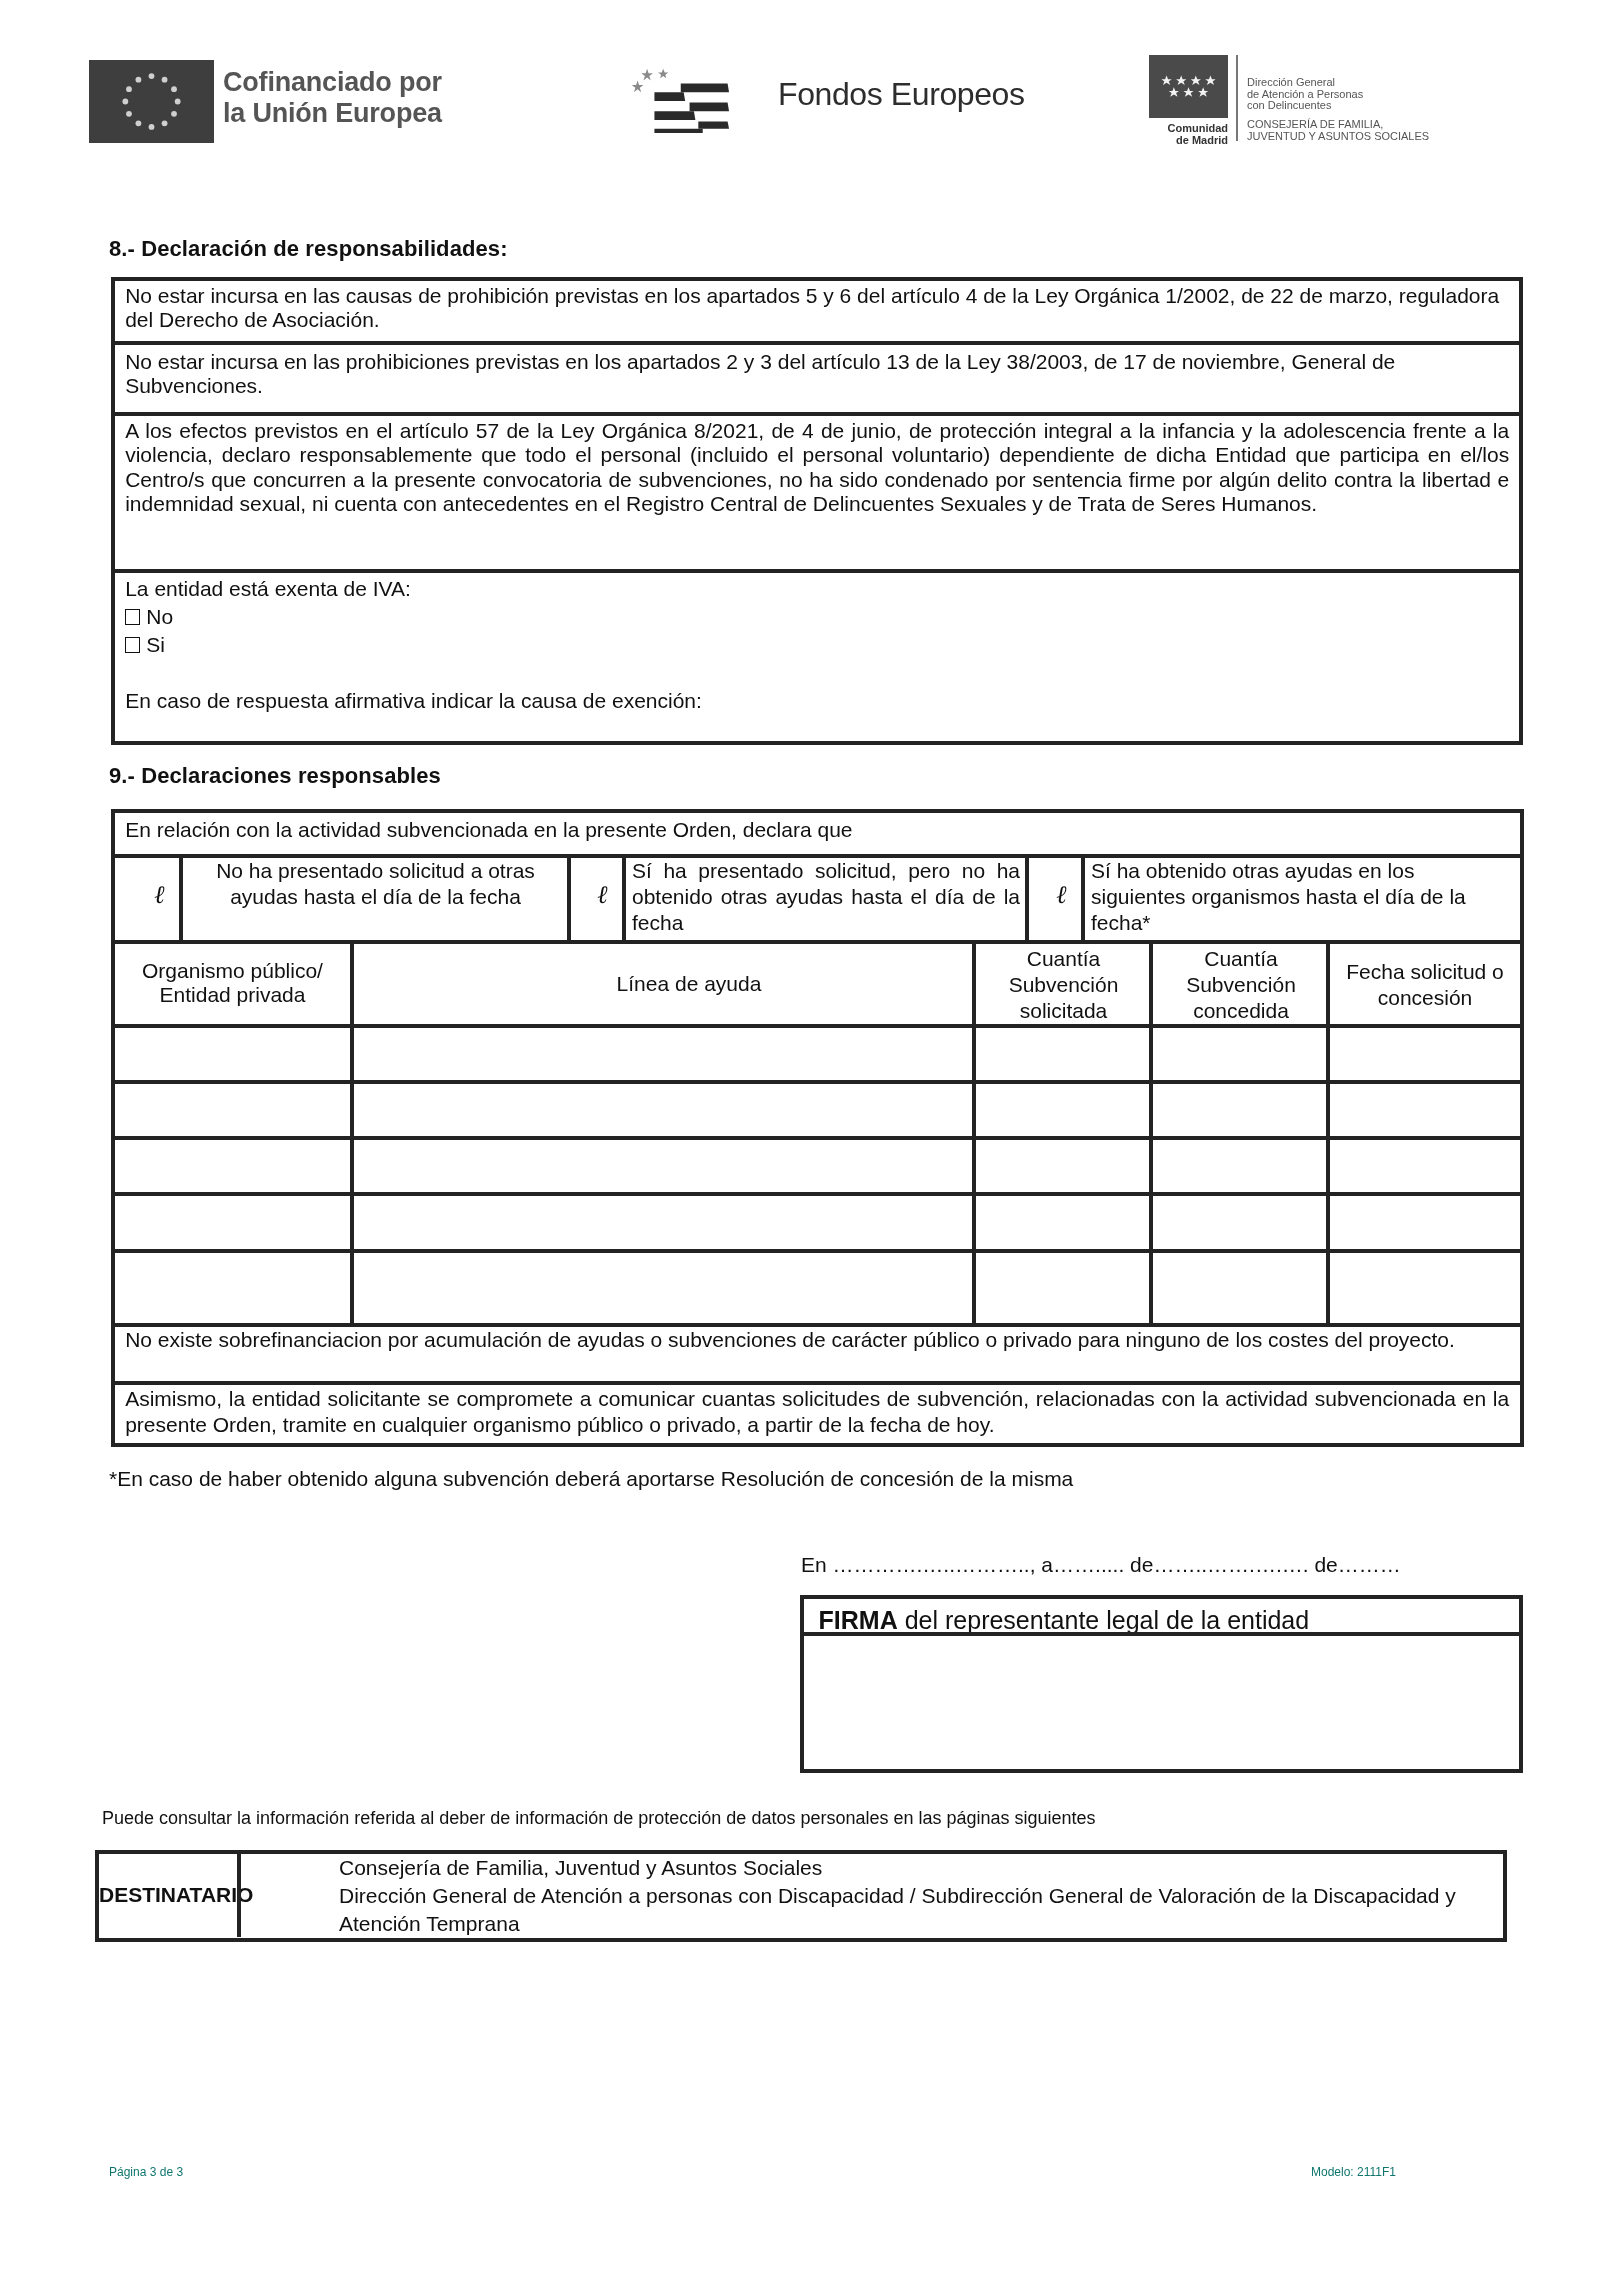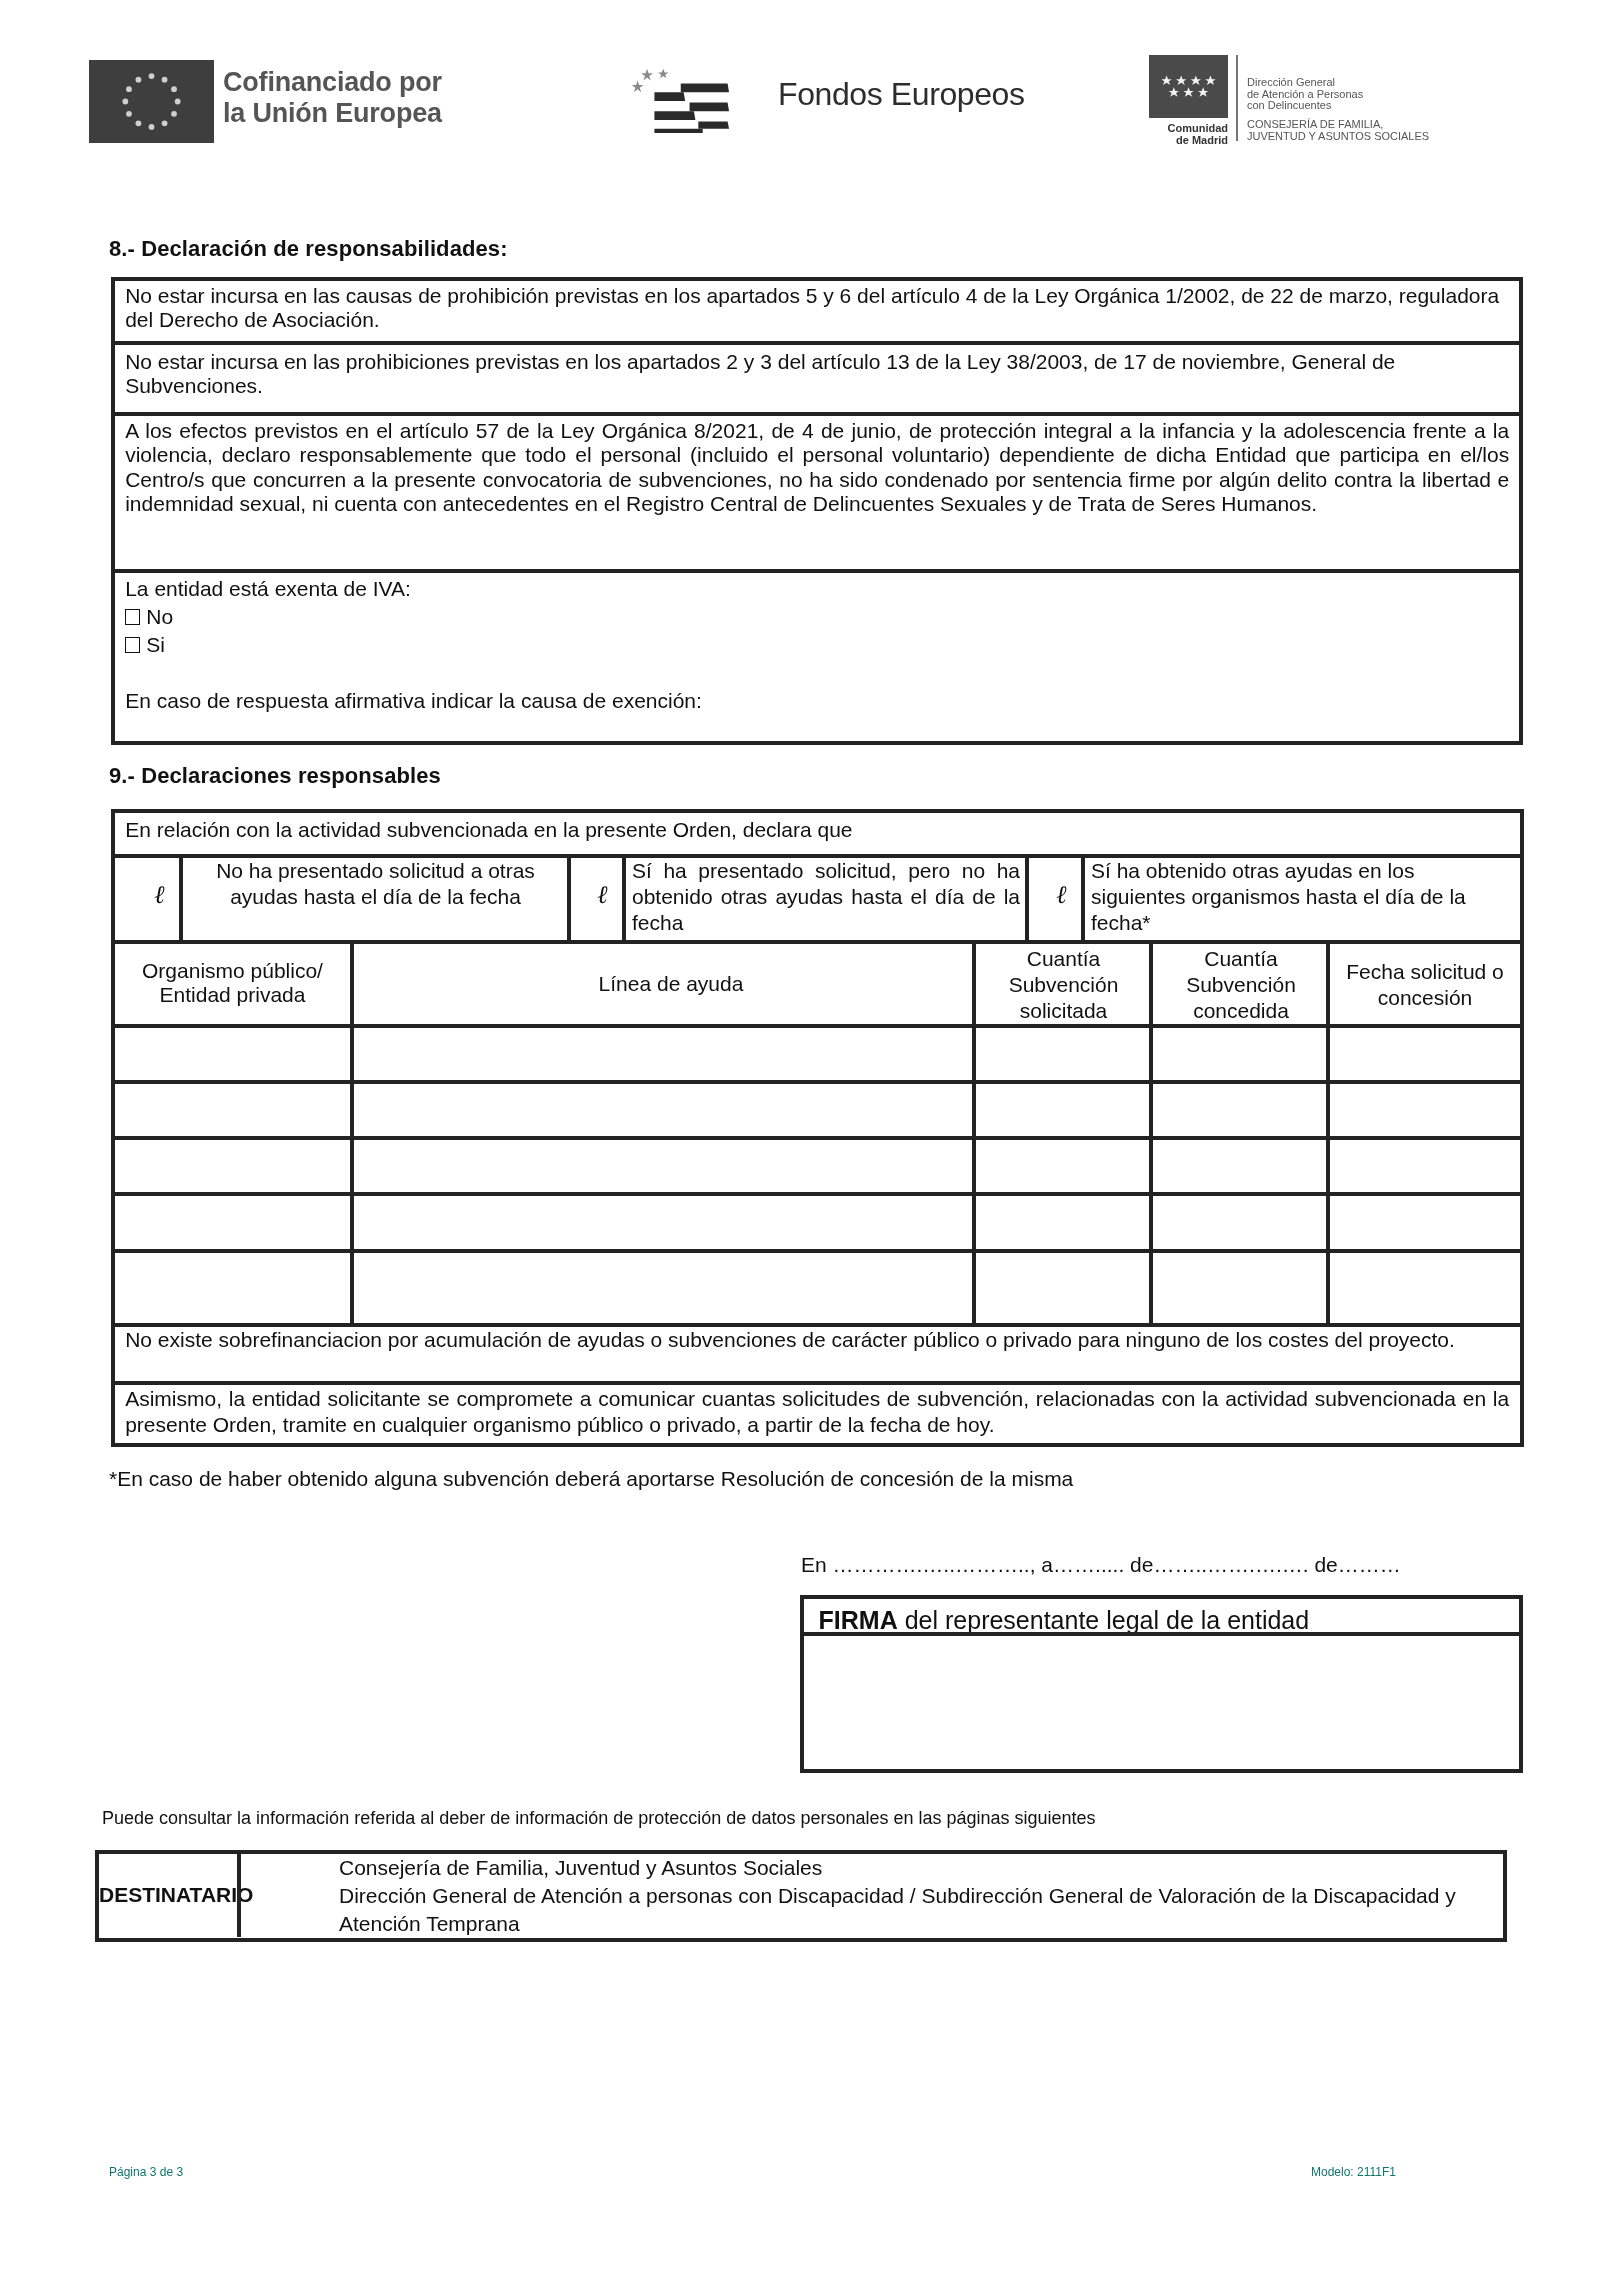--- a/index.html
+++ b/index.html
@@ -148,21 +148,21 @@
 
   <div class="loop-icon" style="left:482px; top:67px;">ℓ</div>
   <div class="cell justify" style="left:517px; top:45px; width:388px; line-height:26px;">Sí ha presentado solicitud, pero no ha obtenido otras ayudas hasta el día de la fecha</div>
 
   <div class="loop-icon" style="left:941px; top:67px;">ℓ</div>
   <div class="cell" style="left:976px; top:45px; width:422px; line-height:26px;">Sí ha obtenido otras ayudas en los siguientes organismos hasta el día de la fecha*</div>
 
   <div class="hline" style="left:0; top:127px; width:100%;"></div>
 
   <div class="cell center" style="left:0; top:146px; width:235px;">Organismo público/ Entidad privada</div>
-  <div class="cell center" style="left:239px; top:159px; width:618px;padding-left:16px;">Línea de ayuda</div>
+  <div class="cell center" style="left:257px; top:159px; width:618px;padding-left:16px;">Línea de ayuda</div>
   <div class="cell center" style="left:862px; top:133px; width:173px; line-height:26px;">Cuantía Subvención solicitada</div>
   <div class="cell center" style="left:1040px; top:133px; width:172px; line-height:26px;">Cuantía Subvención concedida</div>
   <div class="cell center" style="left:1219px; top:146px; width:182px; line-height:26px;">Fecha solicitud o concesión</div>
 
   <div class="vline" style="left:235px; top:127px; height:386px;"></div>
   <div class="vline" style="left:857px; top:127px; height:386px;"></div>
   <div class="vline" style="left:1034px; top:127px; height:386px;"></div>
   <div class="vline" style="left:1211px; top:127px; height:386px;"></div>
 
   <div class="hline" style="left:0; top:211px; width:100%;"></div>

